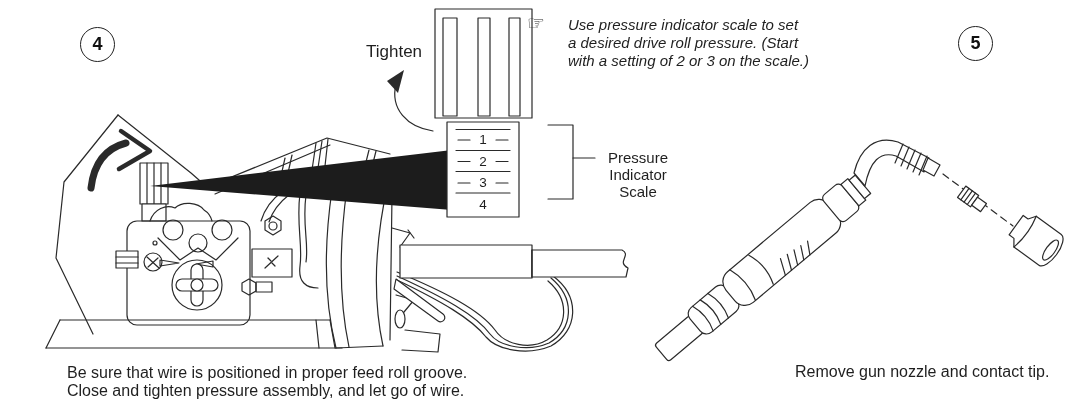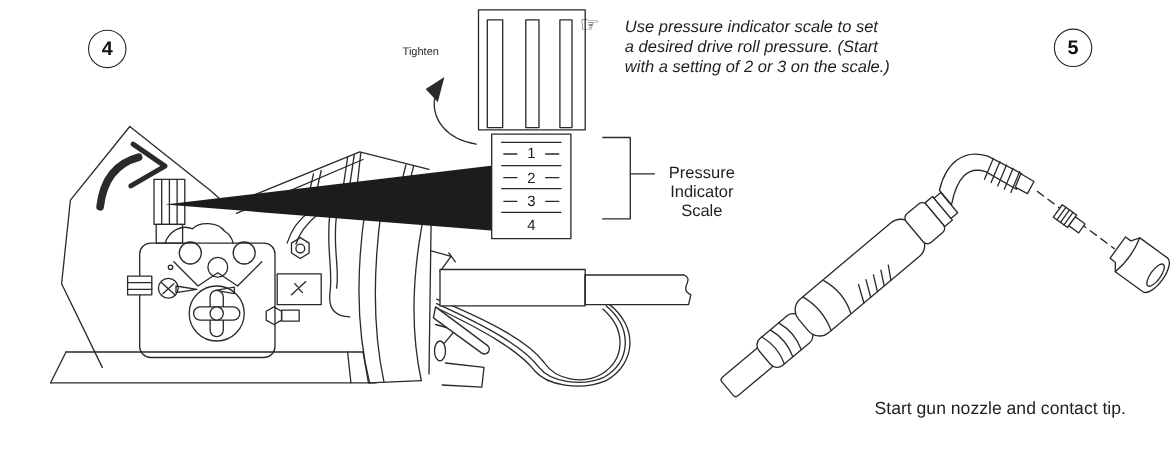--- a/index.html
+++ b/index.html
@@ -7,21 +7,21 @@
     position:relative;width:1069px;height:410px;background:#fff;overflow:hidden;
     font-family:"Liberation Sans",sans-serif;color:#1f1f1f;
   }
   .artwork{position:absolute;left:0;top:0;}
   .txt{position:absolute;white-space:pre-line;}
   .badge{
     position:absolute;width:33px;height:33px;border:1.7px solid #222;border-radius:50%;
     display:flex;align-items:center;justify-content:center;
     font-size:18px;font-weight:bold;color:#111;background:#fff;
   }
-  .tighten{font-size:10px;}
+  .tighten{font-size:17px;}
   .note-icon{font-size:20px;line-height:20px;}
   .note-text{font-style:italic;font-size:15px;line-height:18px;}
   .scale-num{position:absolute;left:447px;width:72px;text-align:center;font-size:13.5px;line-height:13px;}
   .scale-label{font-size:15px;line-height:17px;text-align:center;margin-top:20px;}
   .caption{font-size:16px;line-height:17.5px;}
 </style>
 </head>
 <body>
 
 <div class="canvas">
@@ -228,18 +228,20 @@
 
   <div class="scale-num" style="top:133px;">1</div>
   <div class="scale-num" style="top:155px;">2</div>
   <div class="scale-num" style="top:176px;">3</div>
   <div class="scale-num" style="top:198px;">4</div>
 
   <div class="txt scale-label" style="left:586px;top:129px;width:104px;">Pressure
 Indicator
 Scale</div>
 
+  <div class="txt caption" style="left:67px;top:364px;">Be sure that wire is positioned in proper feed roll groove.
+Close and tighten pressure assembly, and let go of wire.</div>
 
   <div class="badge" style="left:958px;top:26px;">5</div>
 
-  <div class="txt caption" style="left:795px;top:363px;">Start gun nozzle and contact tip.</div>
+  <div class="txt caption" style="left:795px;top:363px;">Remove gun nozzle and contact tip.</div>
 
 </div>
 
 </body></html>

